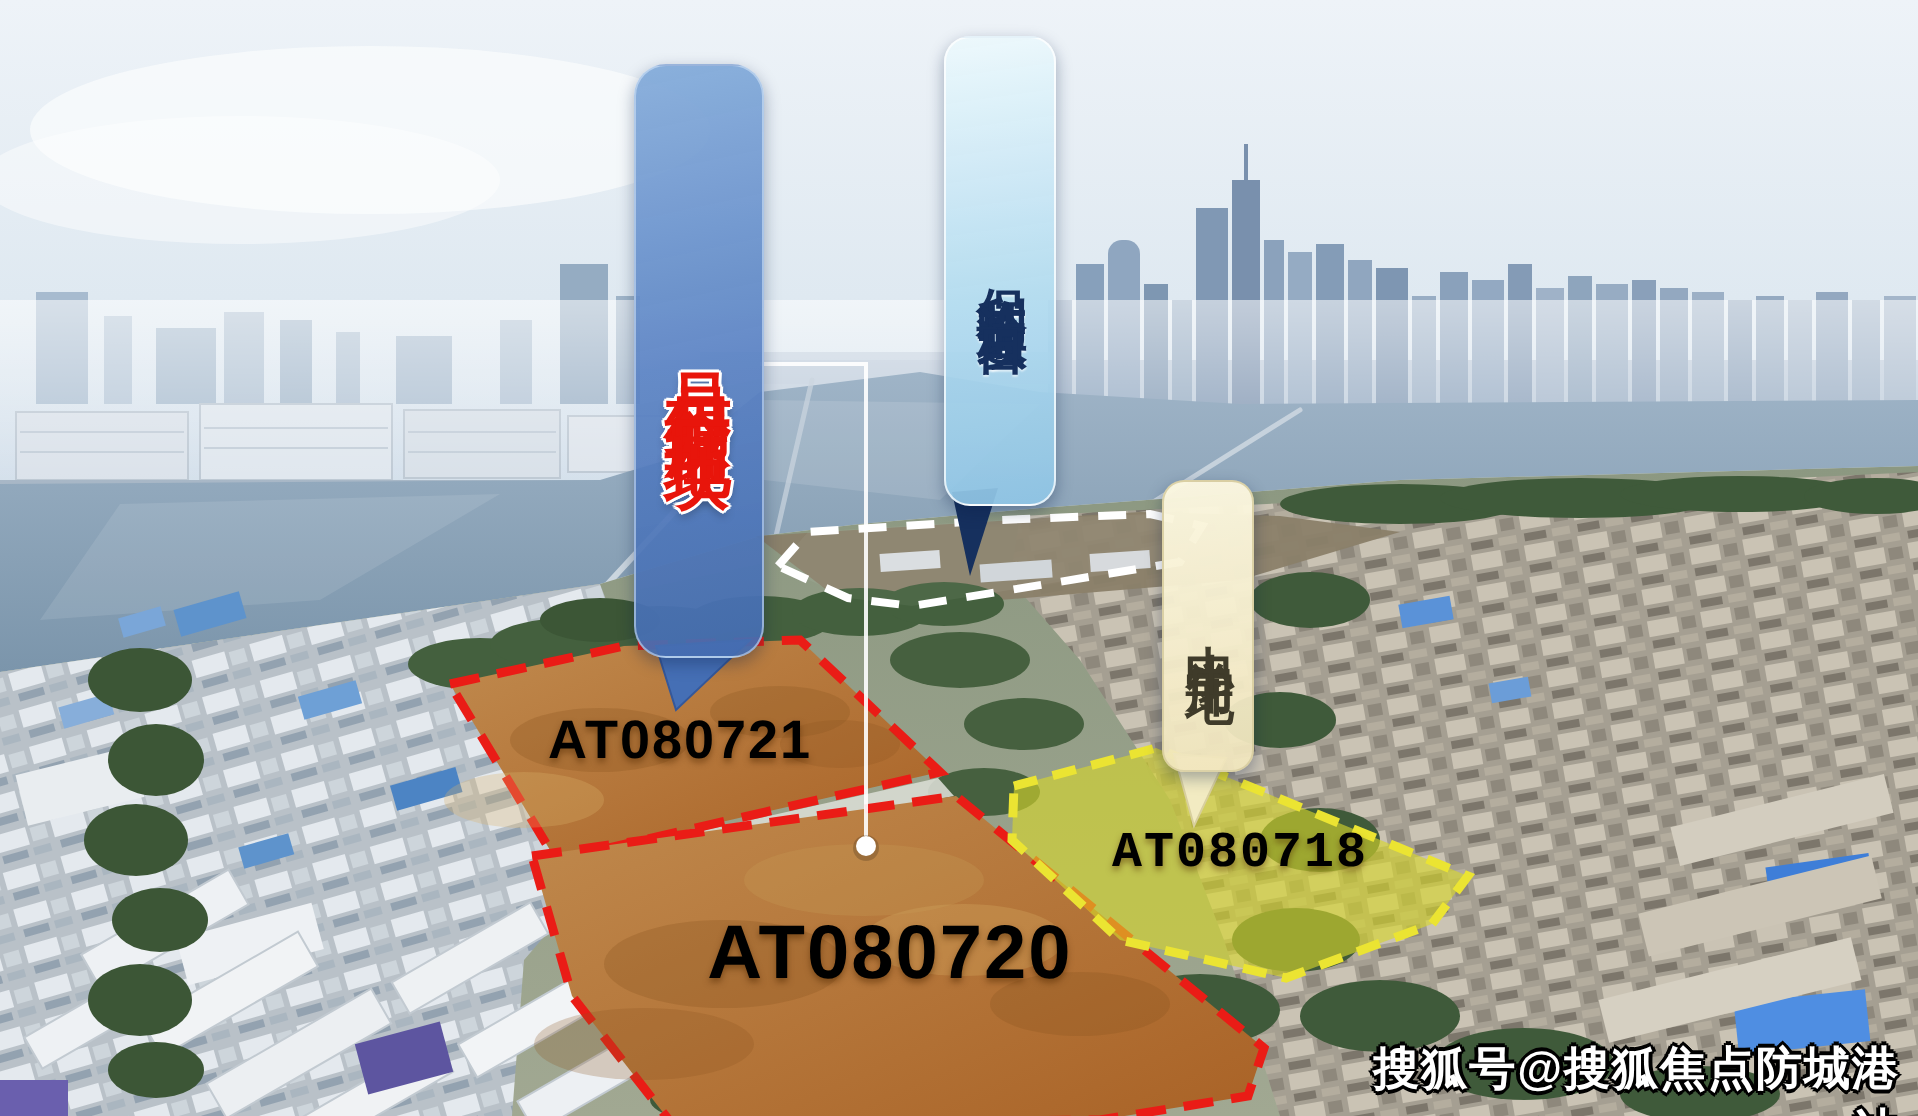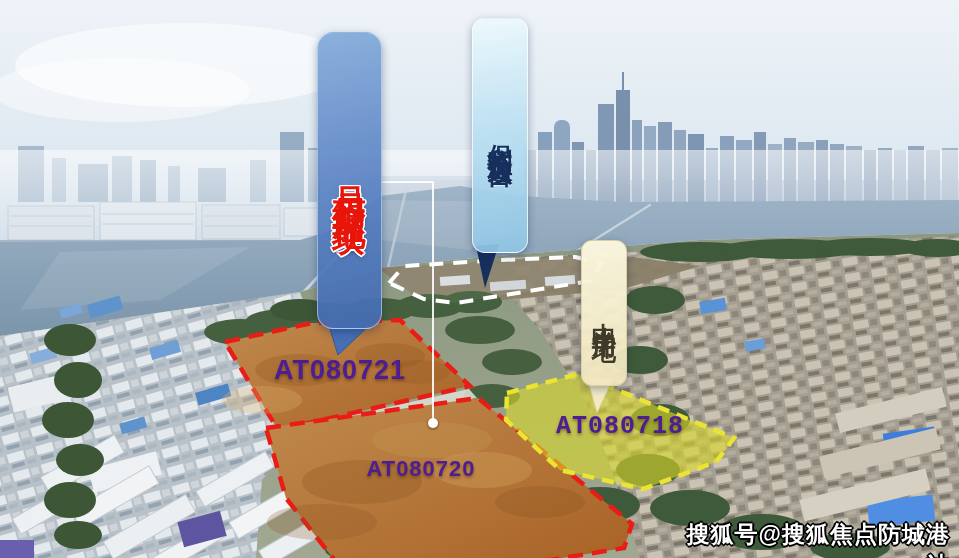--- a/index.html
+++ b/index.html
@@ -33,25 +33,25 @@
     border:1px solid rgba(255,255,255,.75);
   }
   .b2 .vtext{font-size:25px;letter-spacing:3px;color:#16305e;text-shadow:0 1px 1px rgba(255,255,255,.6);}
   .b3{
     left:581px;top:240px;width:44px;height:144px;border-radius:11px;
     background:linear-gradient(172deg,rgba(251,247,224,.97) 0%,rgba(240,229,188,.94) 100%);
     border:1px solid rgba(214,203,158,.85);
   }
   .b3 .vtext{font-size:24px;letter-spacing:4px;color:#3f3b2a;}
   .parcel-label{
-    position:absolute;text-align:center;font-weight:bold;color:#4c1d95;
+    position:absolute;text-align:center;font-weight:bold;color:#000000;
     letter-spacing:1px;text-shadow:0 2px 3px rgba(80,40,0,.5);
   }
   .pl721{left:240px;top:355px;width:200px;font-size:27px;}
-  .pl720{left:316px;top:456px;width:210px;font-size:22px;}
+  .pl720{left:340px;top:456px;width:210px;font-size:38px;}
   .pl718{left:530px;top:412px;width:180px;font-size:25px;font-family:Liberation Mono, monospace;}
   .watermark{
     position:absolute;left:682px;top:519px;width:268px;text-align:right;
     font-size:23px;font-weight:bold;color:#ffffff;letter-spacing:1px;
     text-shadow:-2px 0 #000,2px 0 #000,0 -2px #000,0 2px #000,
       -1px -1px #000,1px -1px #000,-1px 1px #000,1px 1px #000;
   }
 </style>
 </head>
 <body>

